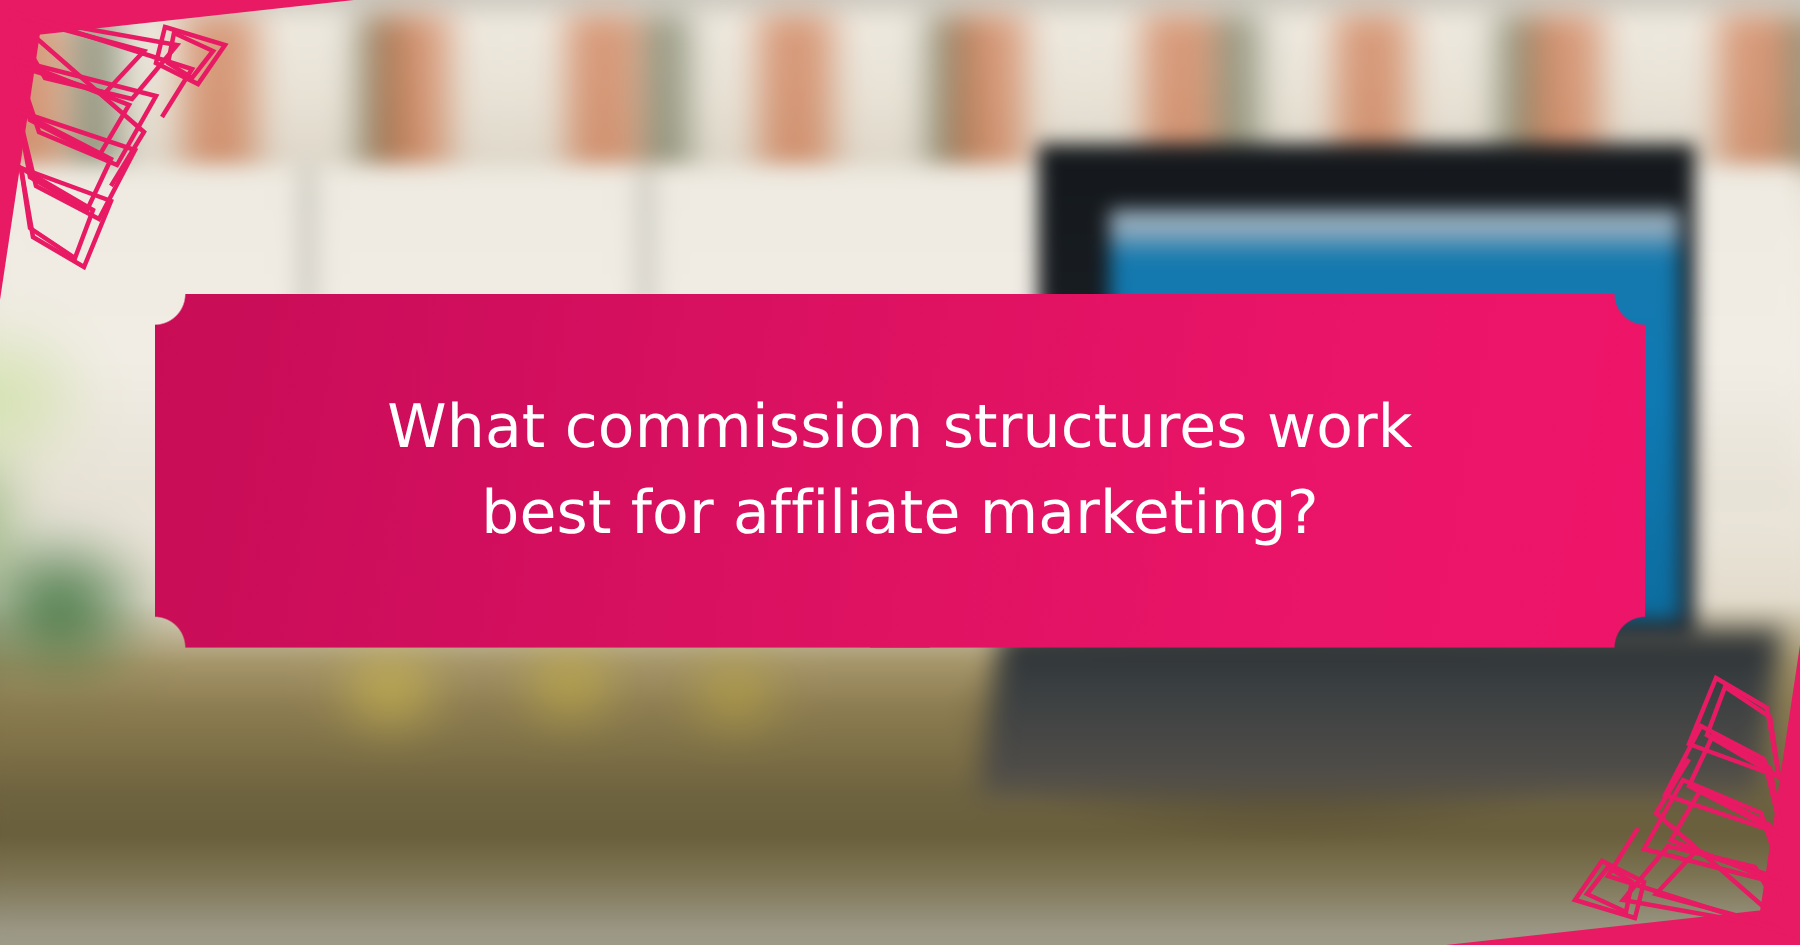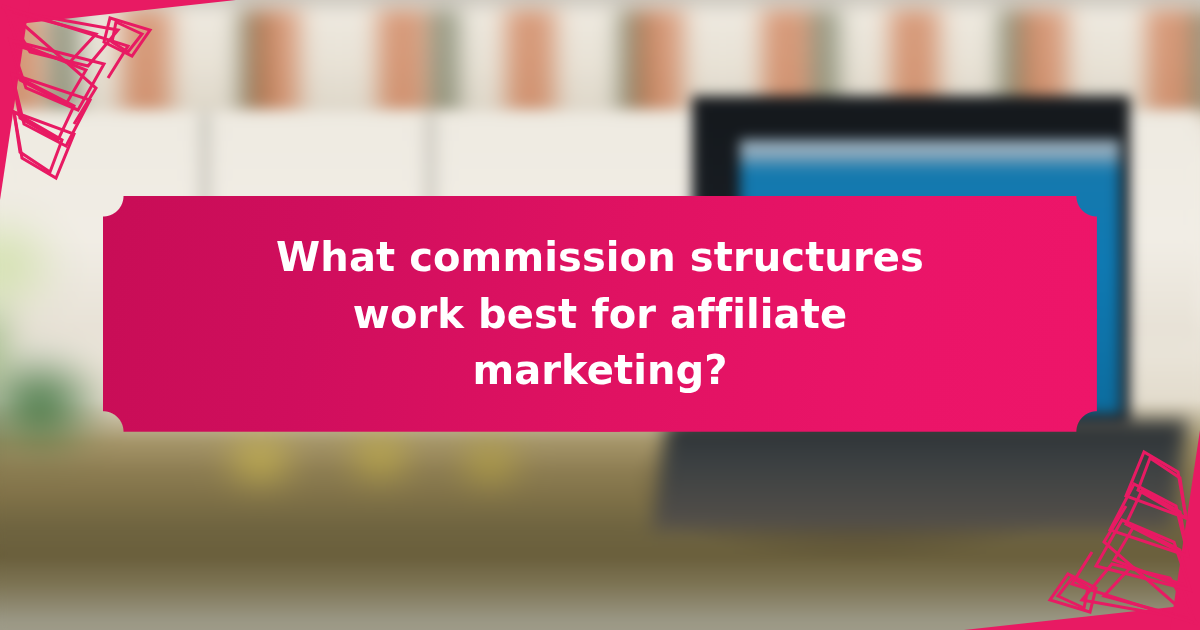--- a/index.html
+++ b/index.html
@@ -188,21 +188,21 @@
       radial-gradient(circle 20px at 0 100%, transparent 0 20px, #000 21px) bottom left / 52% 52% no-repeat,
       radial-gradient(circle 20px at 100% 100%, transparent 0 20px, #000 21px) bottom right/52% 52% no-repeat;
   }
 
   .banner-text {
     width:760px;
     text-align:center;
     color:#ffffff;
     font-family:"DejaVu Sans", sans-serif;
     font-size:40px;
-    font-weight:700;
+    font-weight:400;
     line-height:1.42;
     letter-spacing:.1px;
   }
 </style>
 </head>
 <body>
 
 <div id="stage">
 
   <div class="bg-photo"></div>

